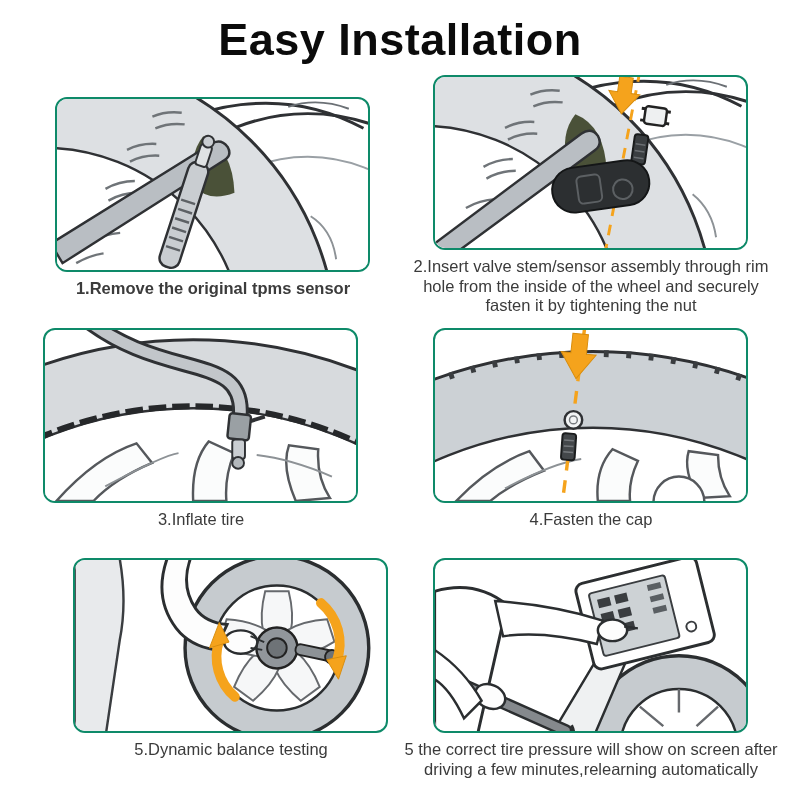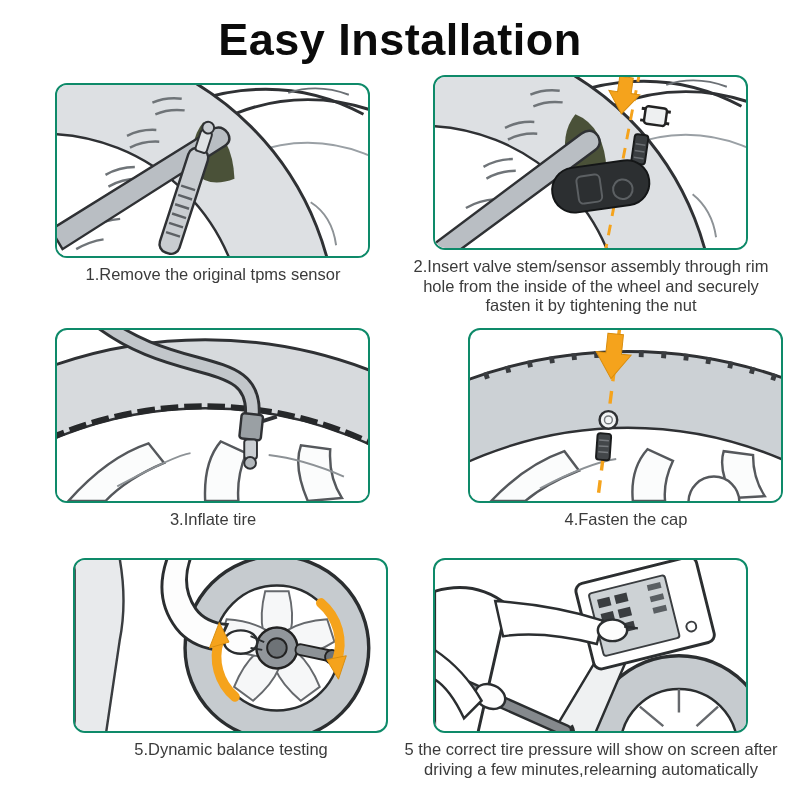--- a/index.html
+++ b/index.html
@@ -22,22 +22,22 @@
   .step{position:absolute;width:315px;}
   .panel{
     box-sizing:border-box;width:315px;height:175px;background:#fff;
     border:2.5px solid var(--panel-border);border-radius:12px;overflow:hidden;
   }
   .panel svg{display:block;width:100%;height:100%;}
   .caption{
     position:relative;width:380px;margin:7px 0 0 -32px;text-align:center;
     font-size:16.5px;line-height:19.5px;color:var(--caption-text);
   }
-  #step1{left:55px;top:83px;}  #step2{left:433px;top:75px;}
-  #step3{left:55px;top:328px;} #step4{left:433px;top:328px;margin-left:35px;}
+  #step1{left:55px;top:97px;font-weight:bold;}  #step2{left:433px;top:75px;}
+  #step3{left:43px;top:328px;} #step4{left:433px;top:328px;}
   #step5{left:55px;top:558px;padding-left:18px;} #step6{left:433px;top:558px;}
   
   .ink{stroke:#2f3134;}
   .orange{fill:var(--accent-orange);stroke:#d88d0e;stroke-width:1;}
   .dash{stroke:var(--accent-orange);fill:none;}
   .olive{fill:var(--olive-shadow);}
   .sensor{fill:var(--sensor-dark);}
 </style>
 </head>
 <body>

